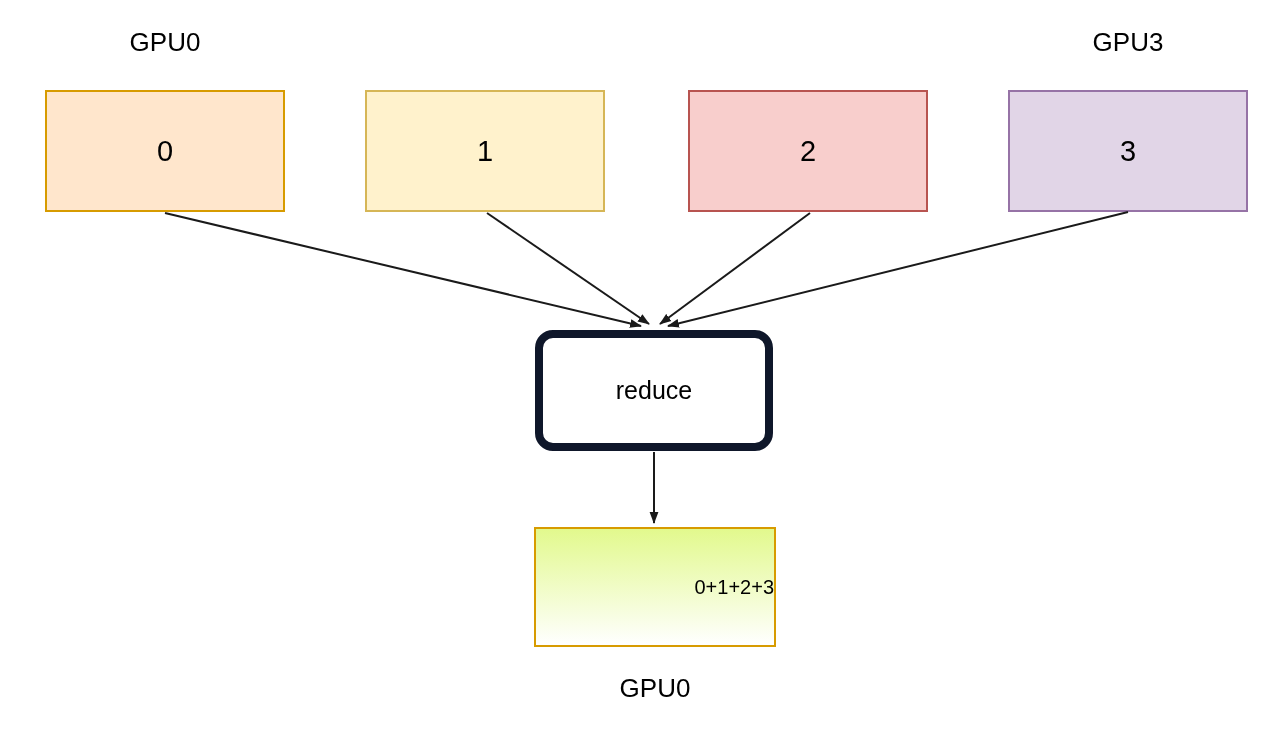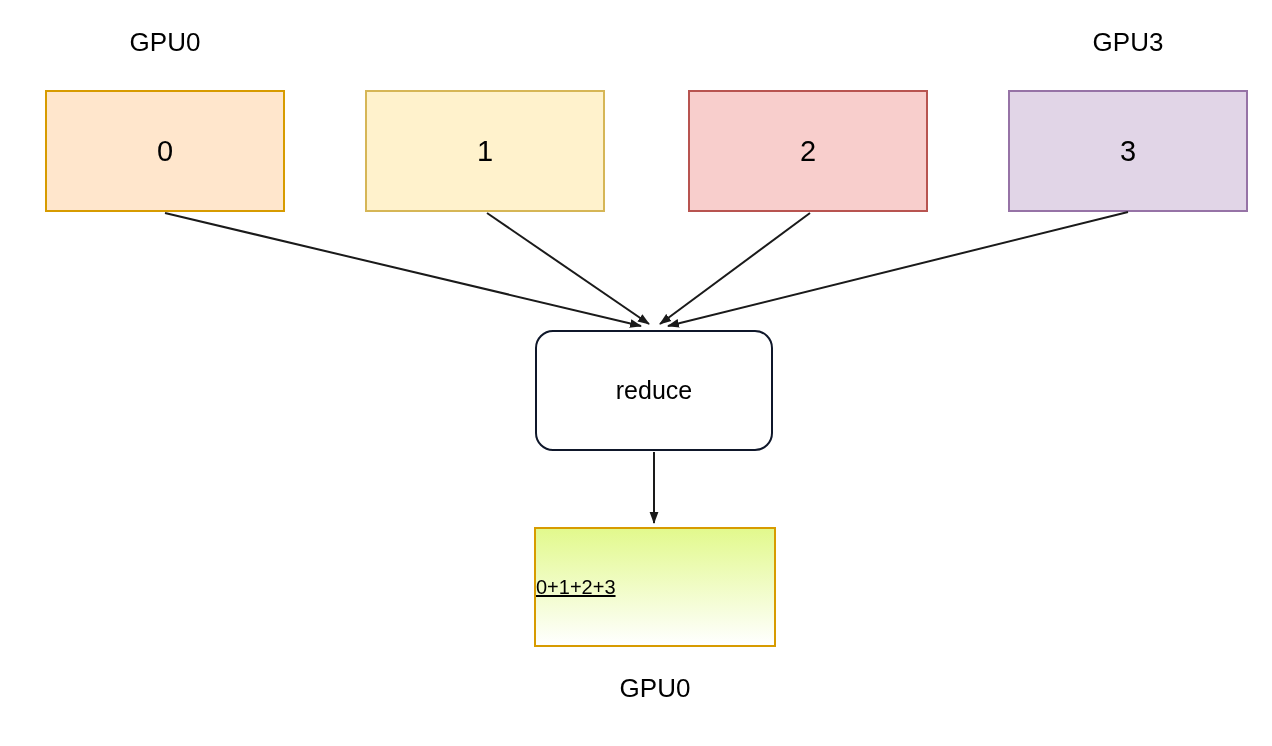--- a/index.html
+++ b/index.html
@@ -51,40 +51,39 @@
   .pos-3 { left: 1008px; text-align: center; }
 
   .reduce-node {
     position: absolute;
     left: 535px;
     top: 330px;
     width: 238px;
     height: 121px;
     box-sizing: border-box;
     background: #ffffff;
-    border: 2px solid #0f172a;
+    border: 8px solid #0f172a;
     border-radius: 18px;
     display: flex;
     align-items: center;
     justify-content: center;
     font-size: 25px;
   }
   .result-node {
     position: absolute;
     left: 534px;
     top: 527px;
     width: 242px;
     height: 120px;
     box-sizing: border-box;
     border: 2px solid #d79b00;
     display: flex;
     align-items: center;
-    justify-content: flex-start;
+    justify-content: flex-end;
     font-size: 20px;
-    text-decoration: underline;
   }
   .result-label {
     position: absolute;
     left: 534px;
     top: 672px;
     width: 242px;
     text-align: center;
     font-size: 26px;
     line-height: 32px;
     white-space: nowrap;

